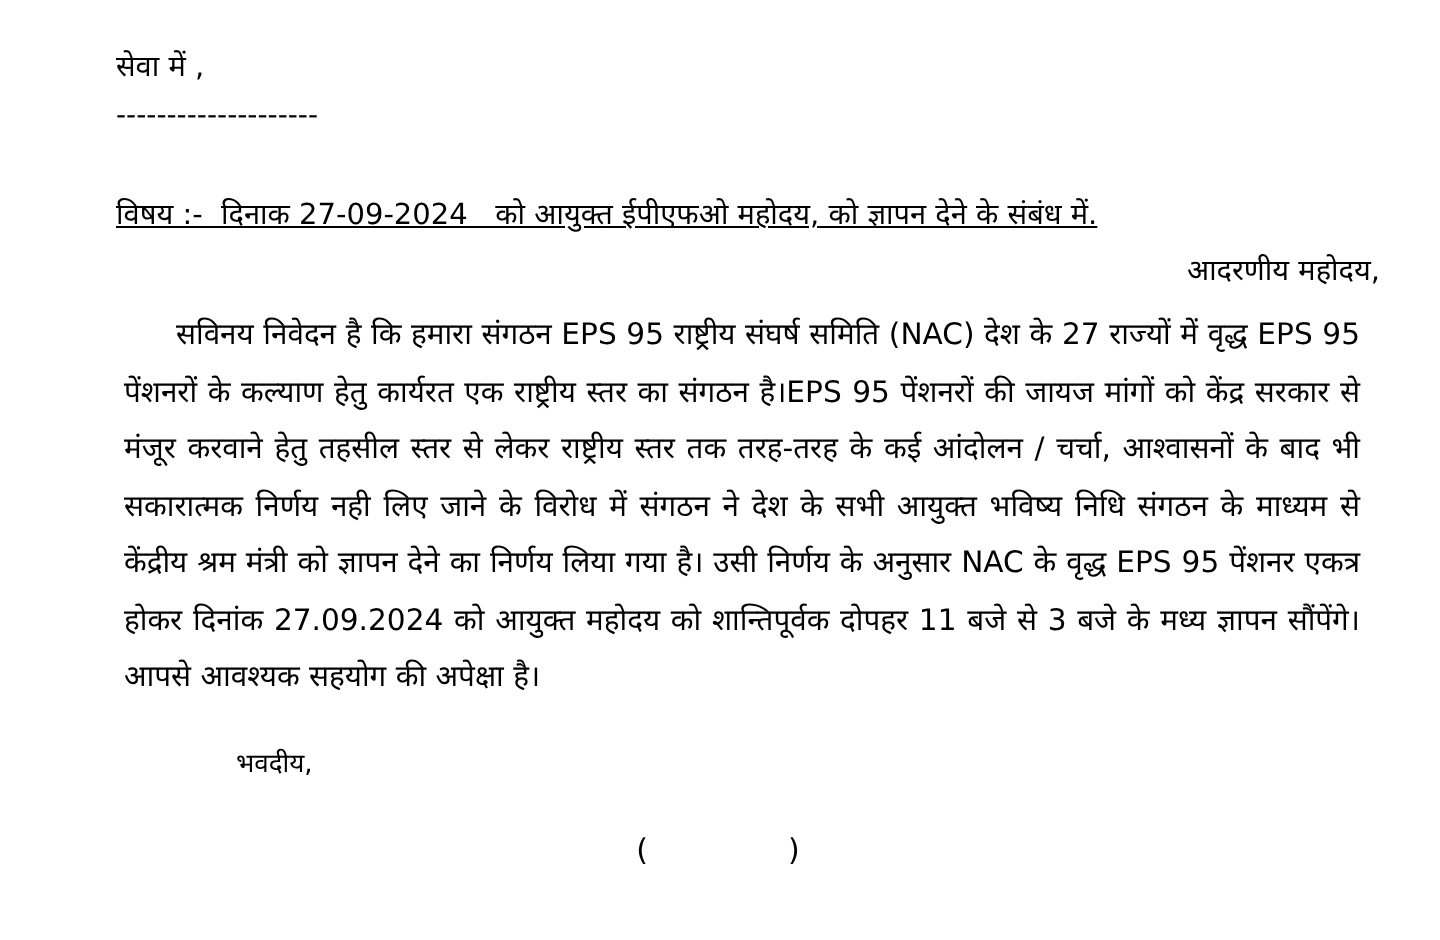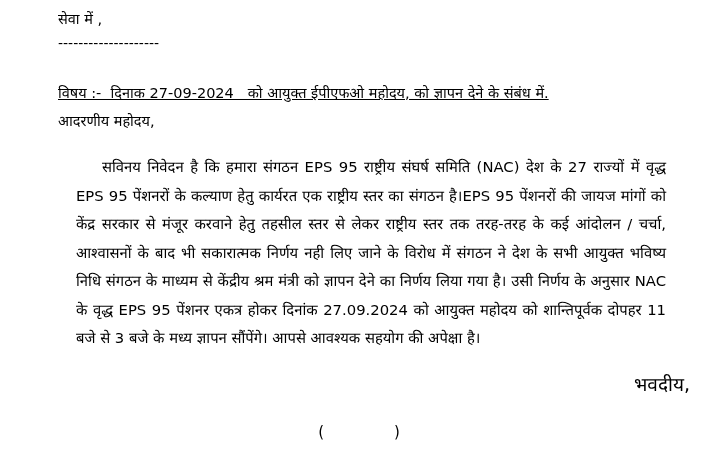--- a/index.html
+++ b/index.html
@@ -12,21 +12,21 @@
     background: #ffffff;
     font-family: "DejaVu Sans", sans-serif;
     color: #000000;
     overflow: hidden;
   }
   .page {
     position: relative;
     width: 720px;
     height: 470px;
     box-sizing: border-box;
-    padding: 6px 30px 0 58px;
+    padding: 21px 30px 0 58px;
   }
   .line {
     font-size: 14.5px;
     line-height: 25px;
     white-space: pre-wrap;
   }
   .to-block .line {
     line-height: 26px;
   }
   .dashes {
@@ -35,37 +35,38 @@
     line-height: 22px;
   }
   .gap-lg { height: 26px; }
   .subject-block .line {
     line-height: 27px;
     text-decoration: underline;
   }
   .salutation {
     font-size: 14.5px;
     line-height: 28px;
+    text-align: right;
   }
   .body-para {
     font-size: 14.8px;
     line-height: 28.5px;
     text-align: justify;
     text-justify: inter-word;
-    margin: 18px;
+    margin: 4px;
     padding-right: 6px;
   }
   .body-para .indent {
     display: inline-block;
     width: 26px;
   }
   .closing {
     margin-top: 18px;
-    font-size: 19px;
-    text-align: right;
+    font-size: 13px;
+    text-align: left;
     padding-left: 60px;
   }
   .signature-parens {
     margin-top: 26px;
     font-size: 15px;
     text-align: center;
     padding-left: 40px;
     letter-spacing: 70px;
   }
 </style>

